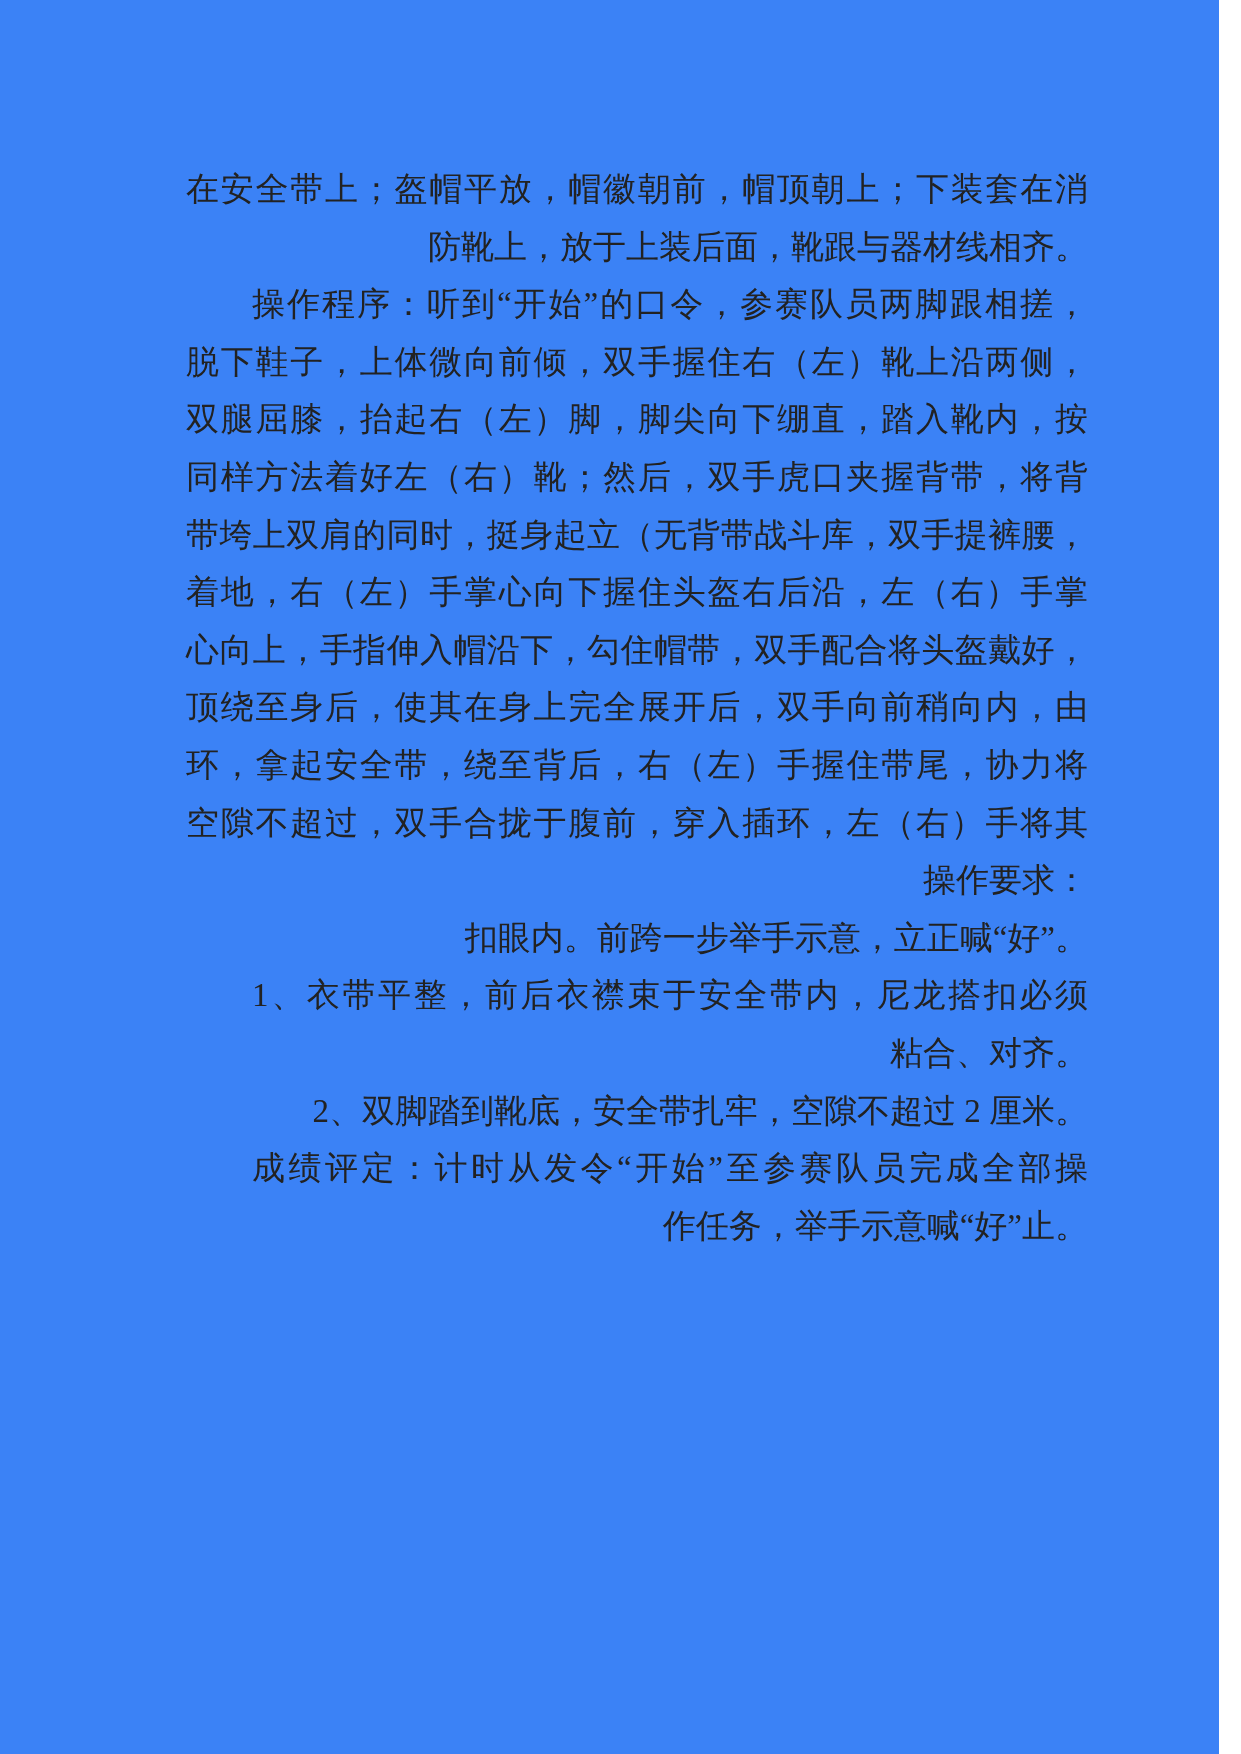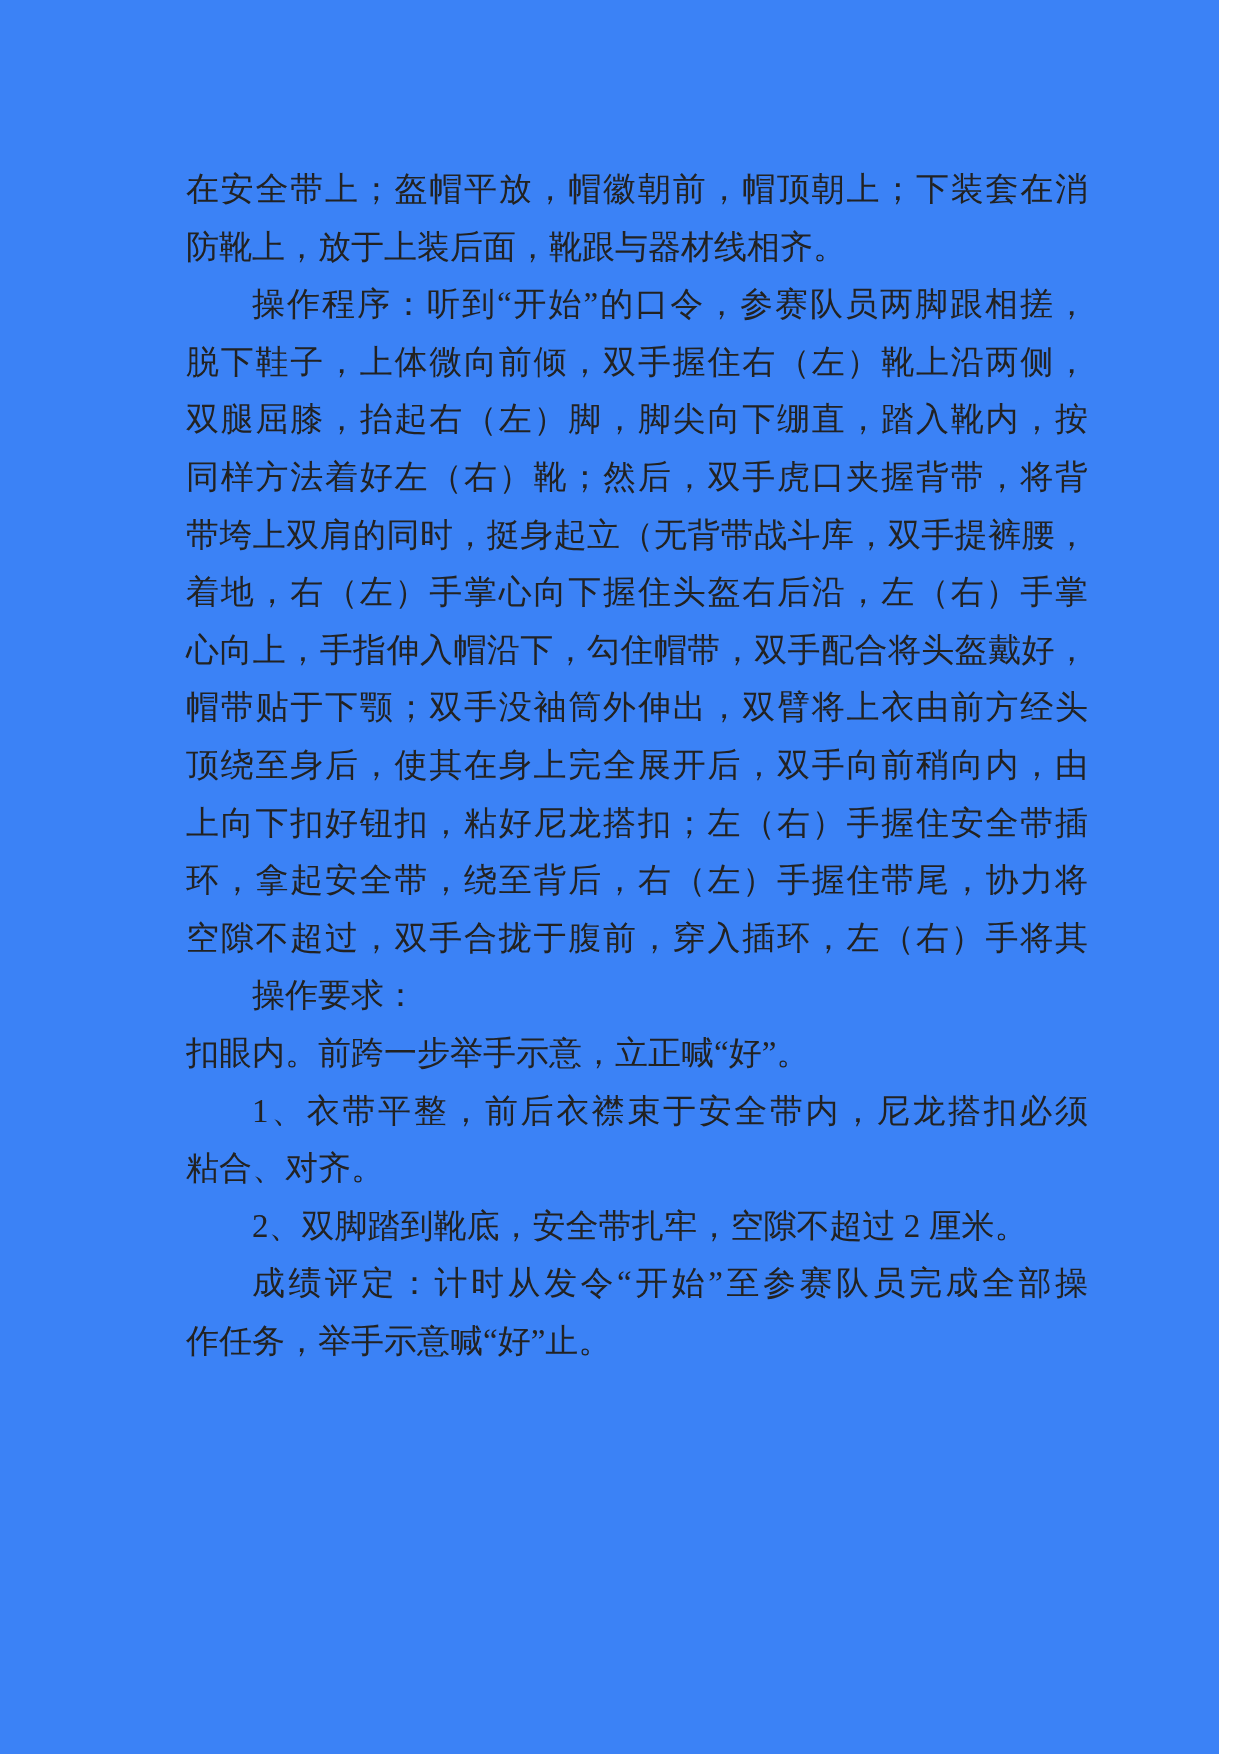--- a/index.html
+++ b/index.html
@@ -20,21 +20,21 @@
     top: 161px;
     width: 902px;
     font-family: "Liberation Serif", "DejaVu Serif", serif;
     font-size: 33px;
     line-height: 57.6px;
     color: #222222;
     font-weight: 400;
   }
   .line {
     min-height: 57.6px;
-    text-align: left;
+    text-align: right;
     white-space: normal;
   }
   .line.just {
     text-align: justify;
     text-align-last: justify;
   }
   .line.indent {
     text-indent: 66px;
   }
 </style>
@@ -45,23 +45,21 @@
   <div class="doc">
       <div class="line just">在安全带上；盔帽平放，帽徽朝前，帽顶朝上；下装套在消</div>
       <div class="line">防靴上，放于上装后面，靴跟与器材线相齐。</div>
       <div class="line indent just">操作程序：听到“开始”的口令，参赛队员两脚跟相搓，</div>
       <div class="line just">脱下鞋子，上体微向前倾，双手握住右（左）靴上沿两侧，</div>
       <div class="line just">双腿屈膝，抬起右（左）脚，脚尖向下绷直，踏入靴内，按</div>
       <div class="line just">同样方法着好左（右）靴；然后，双手虎口夹握背带，将背</div>
       <div class="line just">带垮上双肩的同时，挺身起立（无背带战斗库，双手提裤腰，</div>
       <div class="line just">着地，右（左）手掌心向下握住头盔右后沿，左（右）手掌</div>
       <div class="line just">心向上，手指伸入帽沿下，勾住帽带，双手配合将头盔戴好，</div>
-      <div class="line just">帽带贴于下颚；双手没袖筒外伸出，双臂将上衣由前方经头</div>
       <div class="line just">顶绕至身后，使其在身上完全展开后，双手向前稍向内，由</div>
-      <div class="line just">上向下扣好钮扣，粘好尼龙搭扣；左（右）手握住安全带插</div>
       <div class="line just">环，拿起安全带，绕至背后，右（左）手握住带尾，协力将</div>
       <div class="line just">空隙不超过，双手合拢于腹前，穿入插环，左（右）手将其</div>
       <div class="line indent">操作要求：</div>
       <div class="line">扣眼内。前跨一步举手示意，立正喊“好”。</div>
       <div class="line indent just">1、衣带平整，前后衣襟束于安全带内，尼龙搭扣必须</div>
       <div class="line">粘合、对齐。</div>
       <div class="line indent">2、双脚踏到靴底，安全带扎牢，空隙不超过 2 厘米。</div>
       <div class="line indent just">成绩评定：计时从发令“开始”至参赛队员完成全部操</div>
       <div class="line">作任务，举手示意喊“好”止。</div>
     </div>

